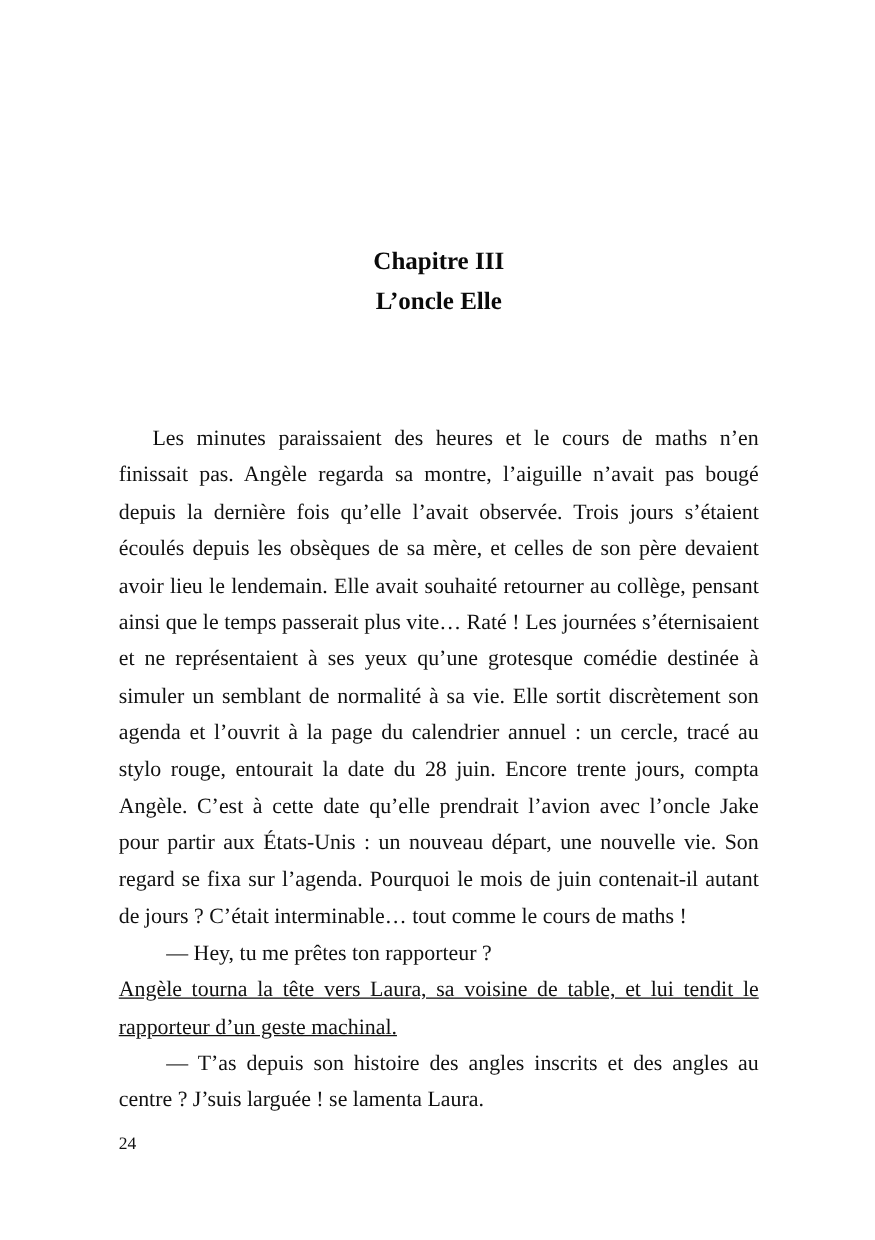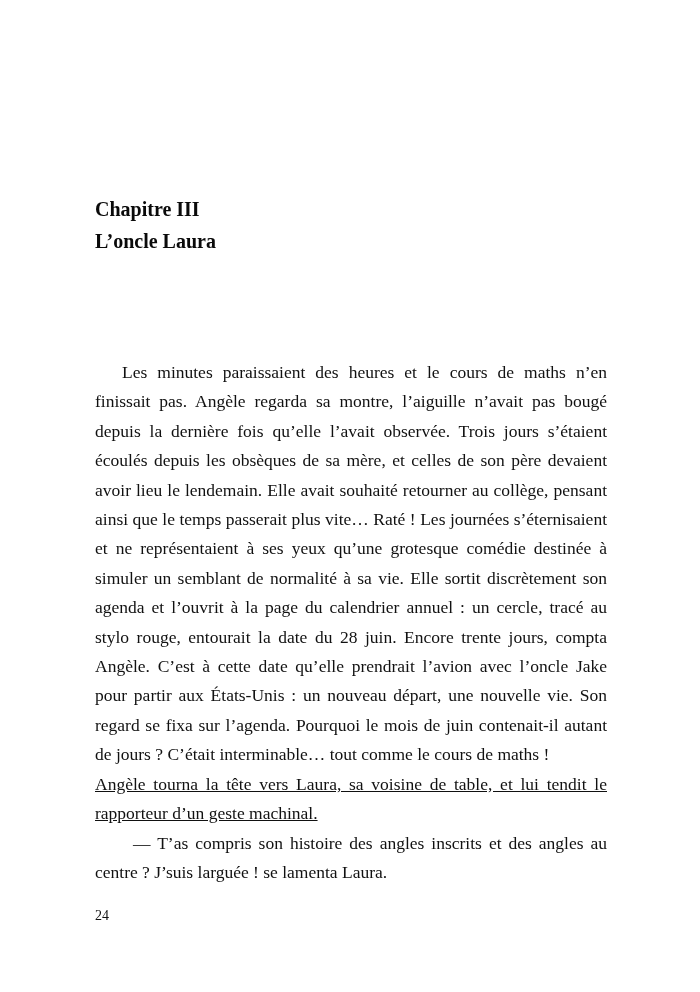--- a/index.html
+++ b/index.html
@@ -18,27 +18,28 @@
     color: #111111;
   }
   .content {
     position: absolute;
     left: 95px;
     top: 0;
     width: 512px;
   }
   .chapter-heading {
     margin-top: 193px;
+    text-align: center;
     font-weight: bold;
     font-size: 20px;
     line-height: 32px;
     color: #0a0a0a;
   }
   .body-text {
-    margin-top: 101px;
+    margin-top: 79px;
     font-size: 17.5px;
     line-height: 29.4px;
     text-align: justify;
     text-justify: inter-word;
   }
   .body-text p {
     margin: 0;
     padding: 0;
   }
   .para-indent {
@@ -60,25 +61,26 @@
   }
 </style>
 </head>
 <body>
 
 <div class="page">
   <div class="content">
 
     <div class="chapter-heading">
       <div>Chapitre III</div>
-      <div>L’oncle Laura</div>
+      <div>L’oncle Elle</div>
     </div>
 
     <div class="body-text">
       <p class="para-indent">Les minutes paraissaient des heures et le cours de maths n’en finissait pas. Angèle regarda sa montre, l’aiguille n’avait pas bougé depuis la dernière fois qu’elle l’avait observée. Trois jours s’étaient écoulés depuis les obsèques de sa mère, et celles de son père devaient avoir lieu le lendemain. Elle avait souhaité retourner au collège, pensant ainsi que le temps passerait plus vite… Raté ! Les journées s’éternisaient et ne représentaient à ses yeux qu’une grotesque comédie destinée à simuler un semblant de normalité à sa vie. Elle sortit discrètement son agenda et l’ouvrit à la page du calendrier annuel : un cercle, tracé au stylo rouge, entourait la date du 28 juin. Encore trente jours, compta Angèle. C’est à cette date qu’elle prendrait l’avion avec l’oncle Jake pour partir aux États-Unis : un nouveau départ, une nouvelle vie. Son regard se fixa sur l’agenda. Pourquoi le mois de juin contenait-il autant de jours ? C’était interminable… tout comme le cours de maths !</p>
+      <p class="para-dialogue">— Hey, tu me prêtes ton rapporteur ?</p>
       <p class="para-noindent">Angèle tourna la tête vers Laura, sa voisine de table, et lui tendit le rapporteur d’un geste machinal.</p>
-      <p class="para-dialogue">— T’as compris son histoire des angles inscrits et des angles au centre ? J’suis larguée ! se lamenta Laura.</p>
+      <p class="para-dialogue">— T’as depuis son histoire des angles inscrits et des angles au centre ? J’suis larguée ! se lamenta Laura.</p>
     </div>
 
   </div>
 
   <div class="page-number">24</div>
 </div>
 
 </body></html>

